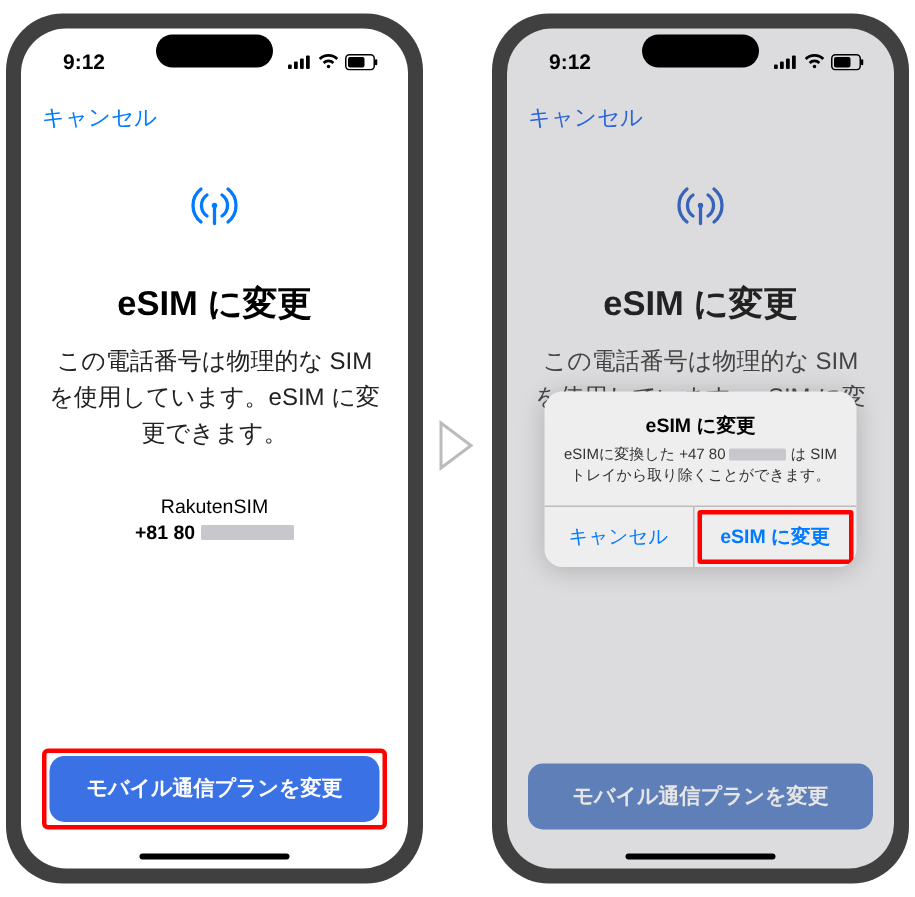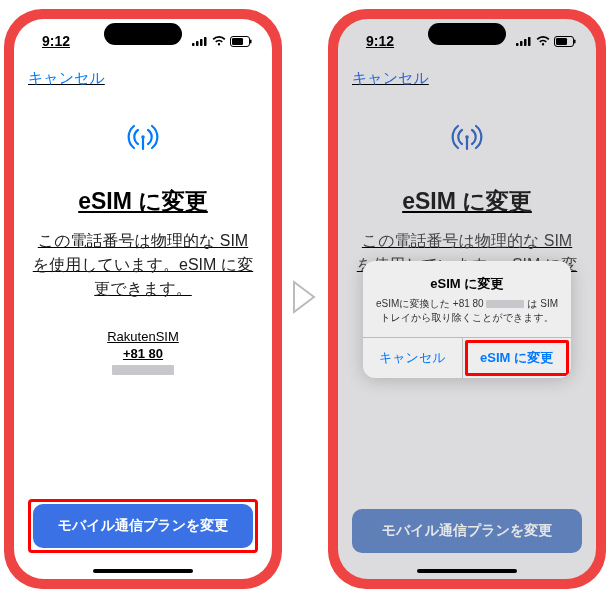--- a/index.html
+++ b/index.html
@@ -10,26 +10,25 @@
       align-items: center;
       justify-content: center;
       gap: 10px;
       width: 610px;
       height: 598px;
       padding: 8px;
     }
     .phone {
       width: 278px;
       height: 580px;
-      background: #ef4444;
+      background: #404040;
       border-radius: 38px;
       padding: 10px;
       position: relative;
       flex-shrink: 0;
-      text-decoration: underline;
     }
     .screen {
       width: 100%;
       height: 100%;
       background: #fff;
       border-radius: 30px;
       overflow: hidden;
       position: relative;
       display: flex;
       flex-direction: column;
@@ -79,21 +78,21 @@
       color: #000;
       margin-bottom: 12px;
     }
     .desc {
       font-size: 16px;
       color: #222;
       line-height: 1.5;
       margin-bottom: 28px;
     }
     .carrier { font-size: 13px; color: #000; margin-bottom: 2px; text-align: right; }
-    .phone-num { font-size: 13px; font-weight: 600; color: #000; display: flex; align-items: center; justify-content: center; gap: 4px; flex-direction: column;}
+    .phone-num { font-size: 13px; font-weight: 600; color: #000; display: flex; align-items: center; justify-content: center; gap: 4px;}
     .redact { display:inline-block; width: 62px; height: 10px; background: #c8c8cc; border-radius: 1px; filter: blur(0.5px);}
     .footer {
       padding: 0 14px 26px;
     }
     .primary-btn {
       width: 100%;
       background: #3a72e6;
       color: #fff;
       border: none;
       border-radius: 10px;
@@ -265,21 +264,21 @@
     <div class="footer">
       <button class="primary-btn dim">モバイル通信プランを変更</button>
     </div>
     <div class="home-indicator"></div>
 
     <div class="alert-overlay">
       <div class="alert">
         <div class="alert-body">
           <div class="alert-title">eSIM に変更</div>
           <div class="alert-text">
-            <span>eSIMに変換した +81 80 </span><span class="redact-sm"></span><span> は SIMトレイから取り除くことができます。</span>
+            <span>eSIMに変換した +47 80 </span><span class="redact-sm"></span><span> は SIMトレイから取り除くことができます。</span>
           </div>
         </div>
         <div class="alert-buttons">
           <button class="alert-btn">キャンセル</button>
           <button class="alert-btn confirm alert-highlight">eSIM に変更</button>
         </div>
       </div>
     </div>
   </div>
 </div>

